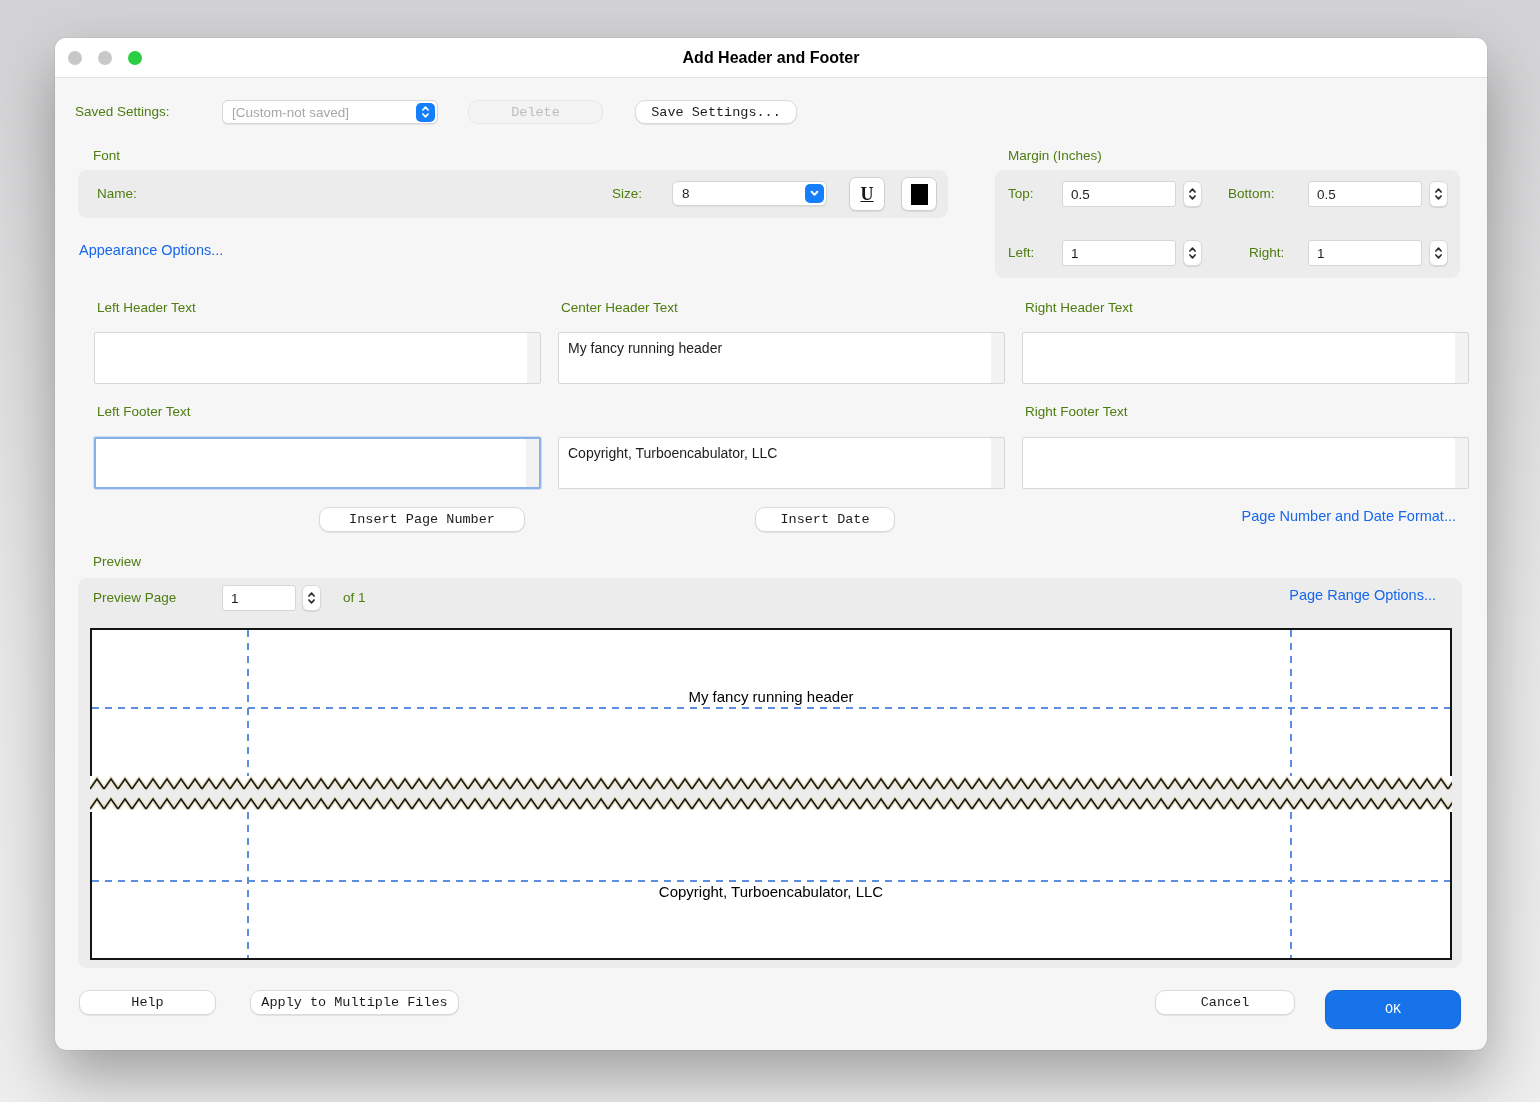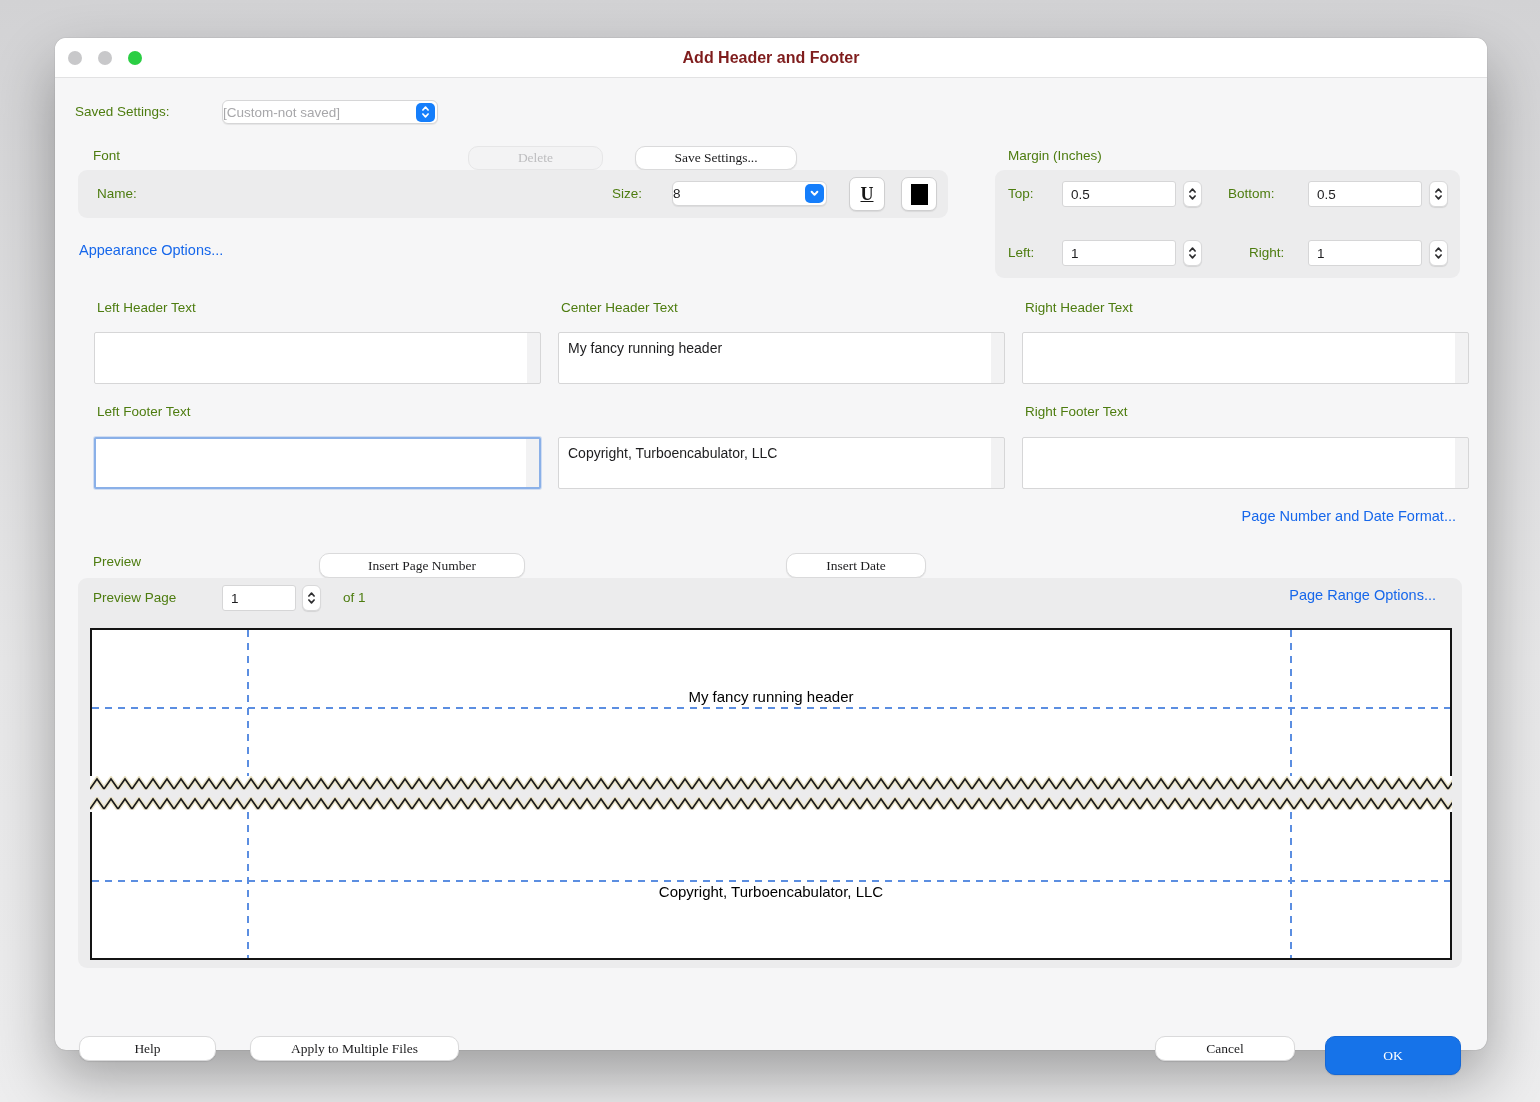--- a/index.html
+++ b/index.html
@@ -17,37 +17,36 @@
     box-shadow: 0 28px 60px rgba(0,0,0,.33), 0 0 1px rgba(0,0,0,.4);
   }
   .titlebar {
     position: absolute; left: 0; top: 0; right: 0; height: 40px;
     background: #ffffff; border-bottom: 1px solid #e2e2e3;
     border-radius: 11px 11px 0 0;
   }
   .traffic { position: absolute; top: 13px; width: 14px; height: 14px; border-radius: 50%; }
   .title {
     position: absolute; left: 0; right: 0; top: 0; height: 40px; line-height: 40px;
-    text-align: center; font-weight: bold; font-size: 16px; color: #7f1d1d;
+    text-align: center; font-weight: bold; font-size: 16px; color: #000000;
   }
   .label { position: absolute; font-size: 13.5px; color: #4d7c0f; white-space: nowrap; line-height: 16px; }
   .group { position: absolute; background: #ececed; border-radius: 9px; }
   .btn {
     position: absolute; background: #fff; border: 1px solid #dadadb; border-radius: 10px;
     font-size: 13.5px; color: #1d1d1f; box-shadow: 0 1px 1px rgba(0,0,0,.09);
     display: flex; align-items: center; justify-content: center; cursor: pointer;
-    font-family: Liberation Serif, serif;
-    margin-top: 46px;
+    font-family: Liberation Mono, monospace;
   }
   .btn.disabled { background: #f3f3f4; color: #bdbdbf; border-color: #e6e6e7; box-shadow: none; cursor: default; }
   .btn.primary { background: #1673e9; border-color: #1568d6; color: #fff; }
   .dropdown {
     position: absolute; background: #fff; border: 1px solid #d6d6d7; border-radius: 6px;
     display: flex; align-items: center; box-shadow: 0 1px 1px rgba(0,0,0,.07);
-    font-size: 13.5px; cursor: pointer;
+    font-size: 13.5px; padding-left: 9px; cursor: pointer;
   }
   .dd-value { flex: 1; overflow: hidden; white-space: nowrap; }
   .dd-value.dim { color: #a7a7aa; }
   .dd-cap {
     width: 19px; height: 19px; border-radius: 5px; background: #157efb; color: #fff;
     display: flex; align-items: center; justify-content: center; margin-right: 2px; flex: none;
   }
   .stepper {
     position: absolute; width: 19px; height: 26px; background: #fff;
     border: 1px solid #d9d9da; border-radius: 6px; box-shadow: 0 1px 1px rgba(0,0,0,.1);
@@ -193,21 +192,21 @@
   <textarea class="field" style="left: 967px; top: 294px; width: 447px; height: 52px;"></textarea>
 
   <div class="label" style="left:42px; top:366px;">Left Footer Text</div>
   <div class="label" style="left:506px; top:367px;margin-top:39px;">Center Footer Text</div>
   <div class="label" style="left:970px; top:366px;">Right Footer Text</div>
   <textarea class="field focused" style="left: 39px; top: 399px; width: 447px; height: 52px;"></textarea>
   <textarea class="field" style="left: 503px; top: 399px; width: 447px; height: 52px;">Copyright, Turboencabulator, LLC</textarea>
   <textarea class="field" style="left: 967px; top: 399px; width: 447px; height: 52px;"></textarea>
 
   <button class="btn" style="left:264px; top:469px; width:206px; height:25px;">Insert Page Number</button>
-  <button class="btn" style="left:731px; top:469px; width:140px; height:25px;">Insert Date</button>
+  <button class="btn" style="left:700px; top:469px; width:140px; height:25px;">Insert Date</button>
   <div class="link" style="right:31px; top:470px;">Page Number and Date Format...</div>
 
   <div class="label" style="left:38px; top:516px;">Preview</div>
   <div class="group" style="left:23px; top:540px; width:1384px; height:390px;"></div>
   <div class="label" style="left:38px; top:552px;">Preview Page</div>
   <input class="field" style="left: 167px; top: 547px; width: 74px; height: 26px;" value="1">
   <div class="stepper" style="left:247px; top:547px;">
       <svg width="11" height="16">
         <use href="#chev-ud"></use>
       </svg>

